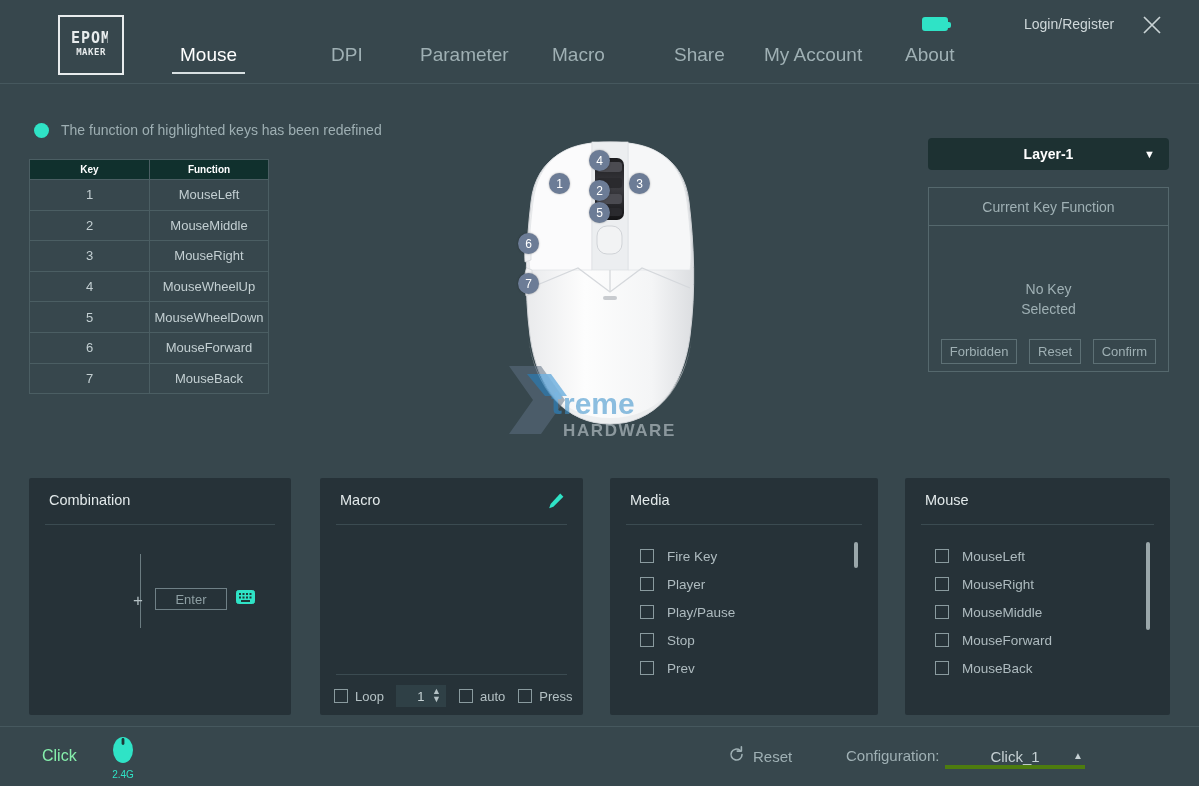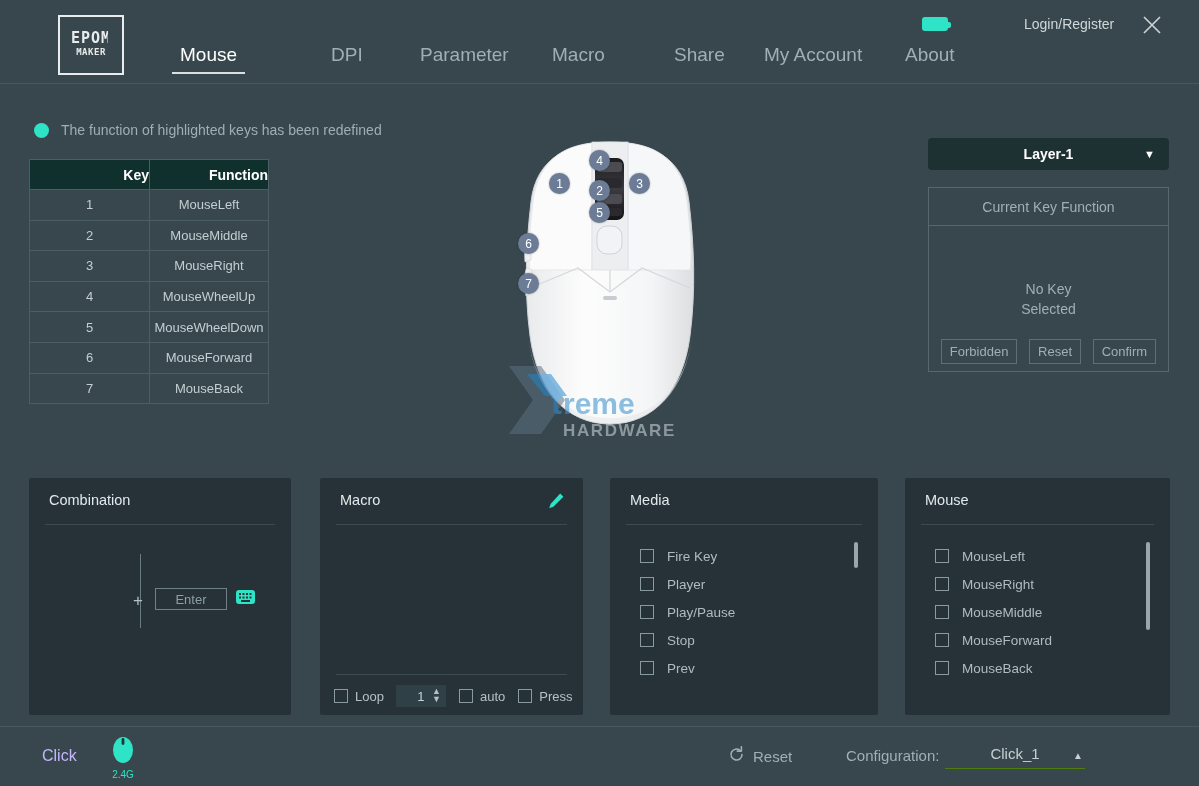--- a/index.html
+++ b/index.html
@@ -78,21 +78,21 @@
   
   .keytable {
     position: absolute; left: 29px; top: 159px;
     width: 240px; border-collapse: collapse;
   }
   .keytable th, .keytable td {
     border: 1px solid #4b5e63; text-align: center; font-size: 13px;
   }
   .keytable th {
     background: #10302d; color: #ffffff; font-weight: bold;
-    height: 30px; font-size: 14px; text-align: right;
+    height: 20px; font-size: 10px;
   }
   .keytable td { height: 30.6px; color: #c3cfd2; }
   .keytable td.knum { width: 120px; }
 
   
   .mousewrap { position: absolute; left: 500px; top: 140px; width: 220px; height: 300px; }
   .badge {
     position: absolute; width: 21px; height: 21px; border-radius: 50%;
     background: #6c7c96; color: #fff; font-size: 12px;
     display: flex; align-items: center; justify-content: center;
@@ -211,33 +211,33 @@
   .scroll-track {
     position: absolute; right: 20px; top: 12px; width: 4px; height: 150px;
   }
   .scroll-thumb { position: absolute; left: 0; width: 4px; background: #9aa7aa; border-radius: 2px; }
 
   
   .footer {
     position: absolute; left: 0; top: 726px; width: 1199px; height: 60px;
     border-top: 1px solid #46585e;
   }
-  .footer-click { position: absolute; left: 42px; top: 20px; font-size: 16px; color: #c4b5fd; }
+  .footer-click { position: absolute; left: 42px; top: 20px; font-size: 16px; color: #86efac; }
   .dev-icon { position: absolute; left: 108px; top: 7px; width: 30px; text-align: center; }
   .dev-label { font-size: 10px; color: #2fe3c6; margin-top: 1px; display:block; }
   .footer-reset {
     position: absolute; left: 728px; top: 19px;
     display: flex; align-items: center; font-size: 15px; color: #9fb0b4; cursor: pointer;
   }
   .footer-reset .lbl { margin-left: 8px; }
   .footer-config { position: absolute; left: 846px; top: 20px; font-size: 15px; color: #9fb0b4; }
   .config-select {
     position: absolute; left: 945px; top: 18px; width: 140px; height: 24px;
-    border-bottom: 1px solid #4d7c0f; color: #c6d1d4; font-size: 15px;
-    display: flex; align-items: flex-start; justify-content: center; cursor: pointer;
+    border-bottom: 4px solid #4d7c0f; color: #c6d1d4; font-size: 15px;
+    display: flex; align-items: flex-end; justify-content: center; cursor: pointer;
   }
   .config-caret { position: absolute; right: 2px; top: 5px; font-size: 10px; color: #c6d1d4; }
 </style>
 </head>
 <body>
 
 <div class="app">
 
   <div class="header">
 

